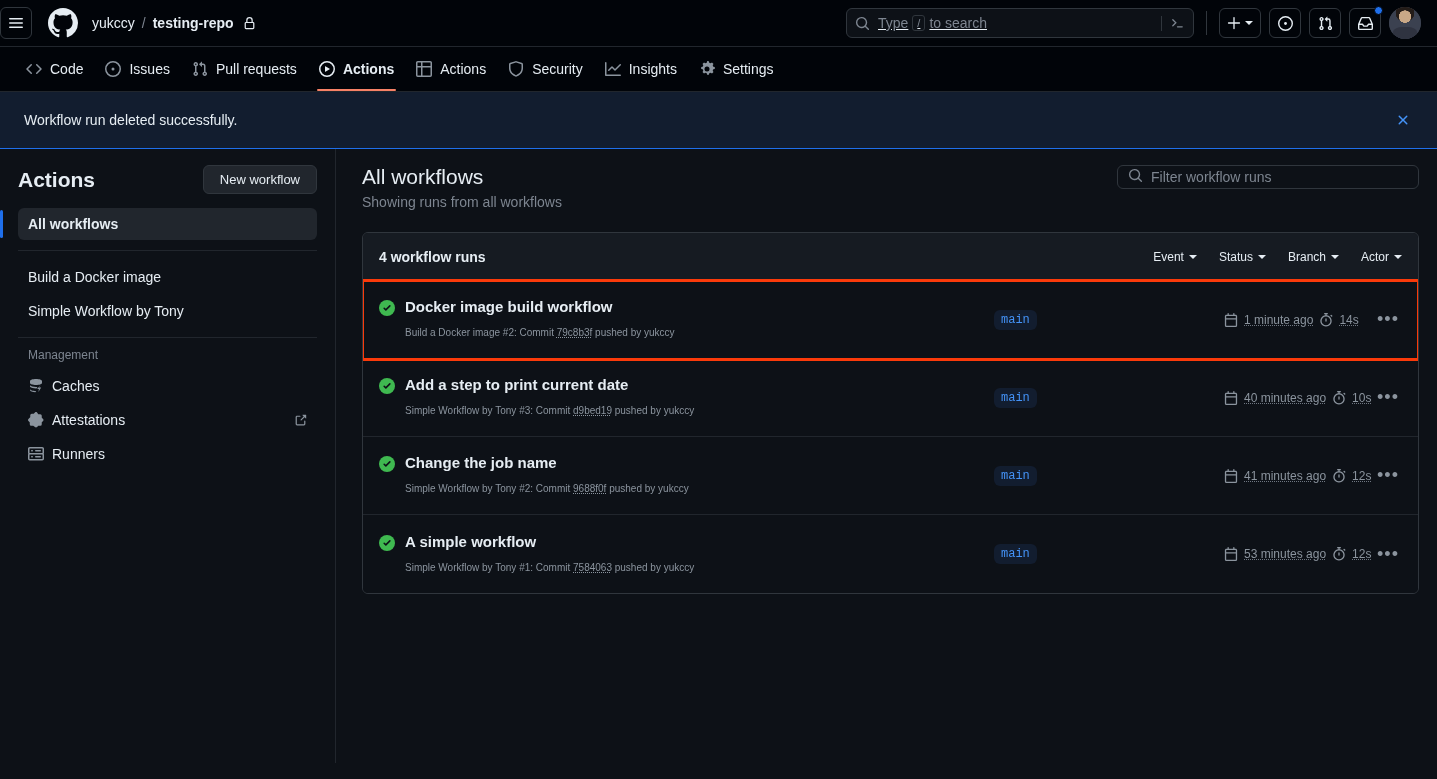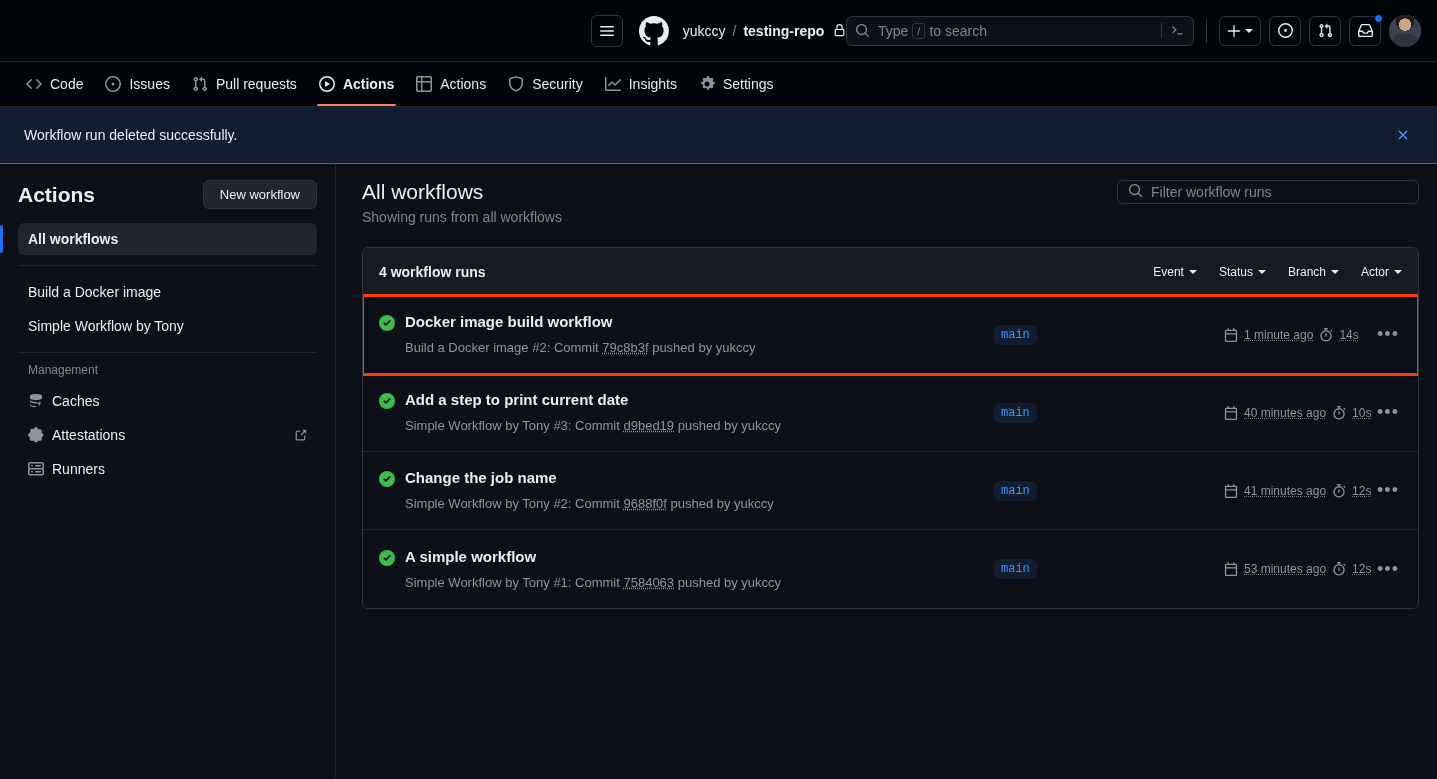--- a/index.html
+++ b/index.html
@@ -8,28 +8,27 @@
     width: 1437px;
     height: 779px;
     background: #0d1117;
     font-family: "Liberation Sans", sans-serif;
     color: #e6edf3;
     overflow: hidden;
   }
 
   
   .header {
-    height: 62px;
+    height: 47px;
     background: #010409;
     border-bottom: 1px solid #21262d;
     display: flex;
     align-items: center;
     padding: 0 0;
     position: relative;
-    justify-content: center;
   }
   .hamburger {
     width: 32px; height: 32px;
     border: 1px solid #30363d;
     border-radius: 6px;
     display: flex; align-items: center; justify-content: center;
     cursor: pointer;
     flex: 0 0 auto;
   }
   .hamburger svg { display:block; }
@@ -53,20 +52,21 @@
     display: flex; align-items: center; gap: 8px;
   }
   .search-box {
     width: 348px; height: 30px;
     border: 1px solid #30363d;
     border-radius: 6px;
     display: flex; align-items: center;
     padding: 0 8px;
     background: #0d1117;
     cursor: pointer;
+    text-decoration: underline;
   }
   .search-box .sicon { display:flex; margin-right:8px; }
   .search-box .sph {
     font-size: 14px; color: #7d8590;
     flex: 1;
     display: flex; align-items: center; gap: 4px;
   }
   .slash-key {
     border: 1px solid #30363d;
     border-radius: 3px;
@@ -290,21 +290,21 @@
   .status-icon {
     width: 16px; height:16px;
     flex: 0 0 16px;
     margin-top: 3px;
   }
   .run-title {
     font-size: 15px; font-weight: bold; color: #e6edf3;
     cursor: pointer; line-height: 20px;
   }
   .run-meta {
-    font-size: 13px; color: #8b949e;
+    font-size: 10px; color: #8b949e;
     margin-top: 7px; line-height: 18px;
   }
   .run-meta .commit {
     color: #8b949e;
     text-decoration: underline;
     text-decoration-style: dotted;
     cursor: pointer;
   }
   .branch-col { width: 230px; flex:0 0 230px; display:flex; align-items:center; }
   .branch-badge {

